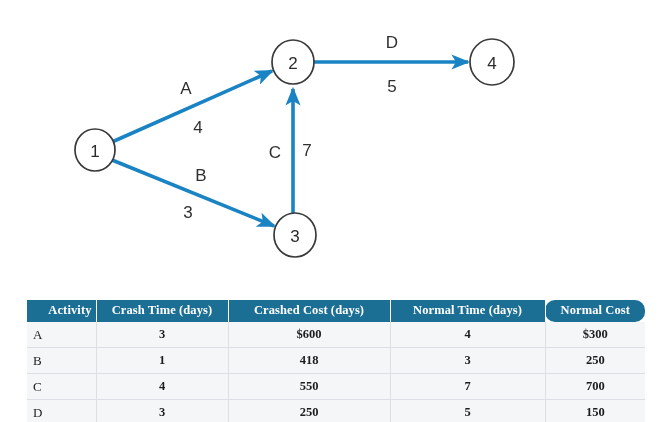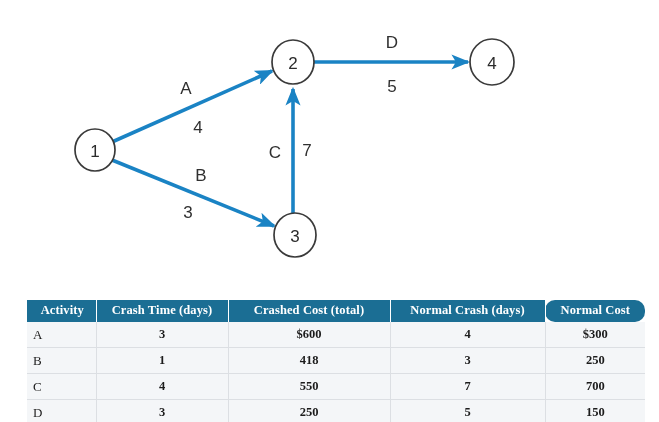--- a/index.html
+++ b/index.html
@@ -87,21 +87,21 @@
     text-align: center;
     border-right: 1px solid #ffffff;
     white-space: nowrap;
     letter-spacing: 0.1px;
   }
   table.crash-table thead th:last-child {
     border-right: none;
     border-radius: 10px;
   }
   table.crash-table thead th.col-activity {
-    text-align: center;
+    text-align: right;
     padding-left: 6px;
   }
   table.crash-table tbody td {
     background: #f4f6f8;
     color: #1c1c1c;
     font-size: 12.5px;
     font-weight: bold;
     text-align: center;
     padding: 4px 4px;
     height: 17px;
@@ -187,22 +187,22 @@
         <col style="width:69px">
         <col style="width:132px">
         <col style="width:162px">
         <col style="width:155px">
         <col style="width:100px">
       </colgroup>
       <thead>
         <tr>
           <th class="col-activity">Activity</th>
           <th>Crash Time (days)</th>
-          <th>Crashed Cost (total)</th>
-          <th>Normal Crash (days)</th>
+          <th>Crashed Cost (days)</th>
+          <th>Normal Time (days)</th>
           <th>Normal Cost</th>
         </tr>
       </thead>
       <tbody>
         <tr>
           <td class="col-activity">A</td>
           <td>3</td>
           <td>$600</td>
           <td>4</td>
           <td>$300</td>

